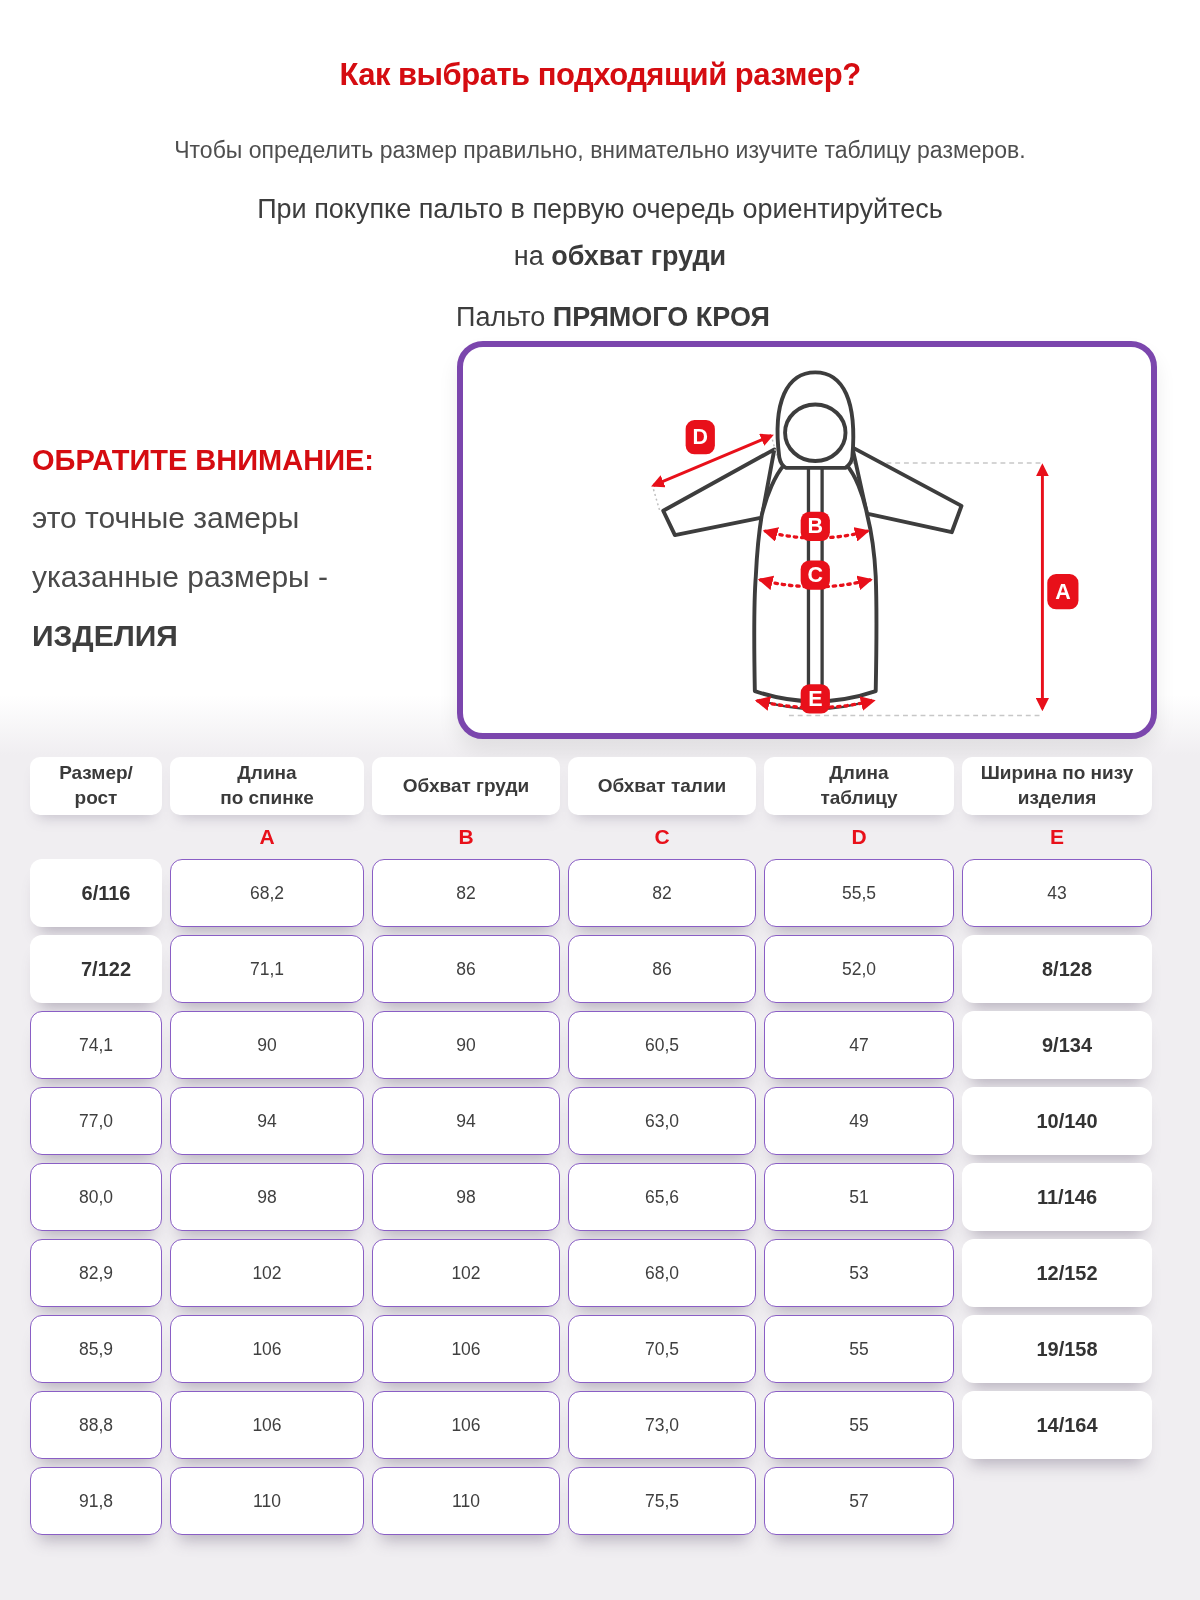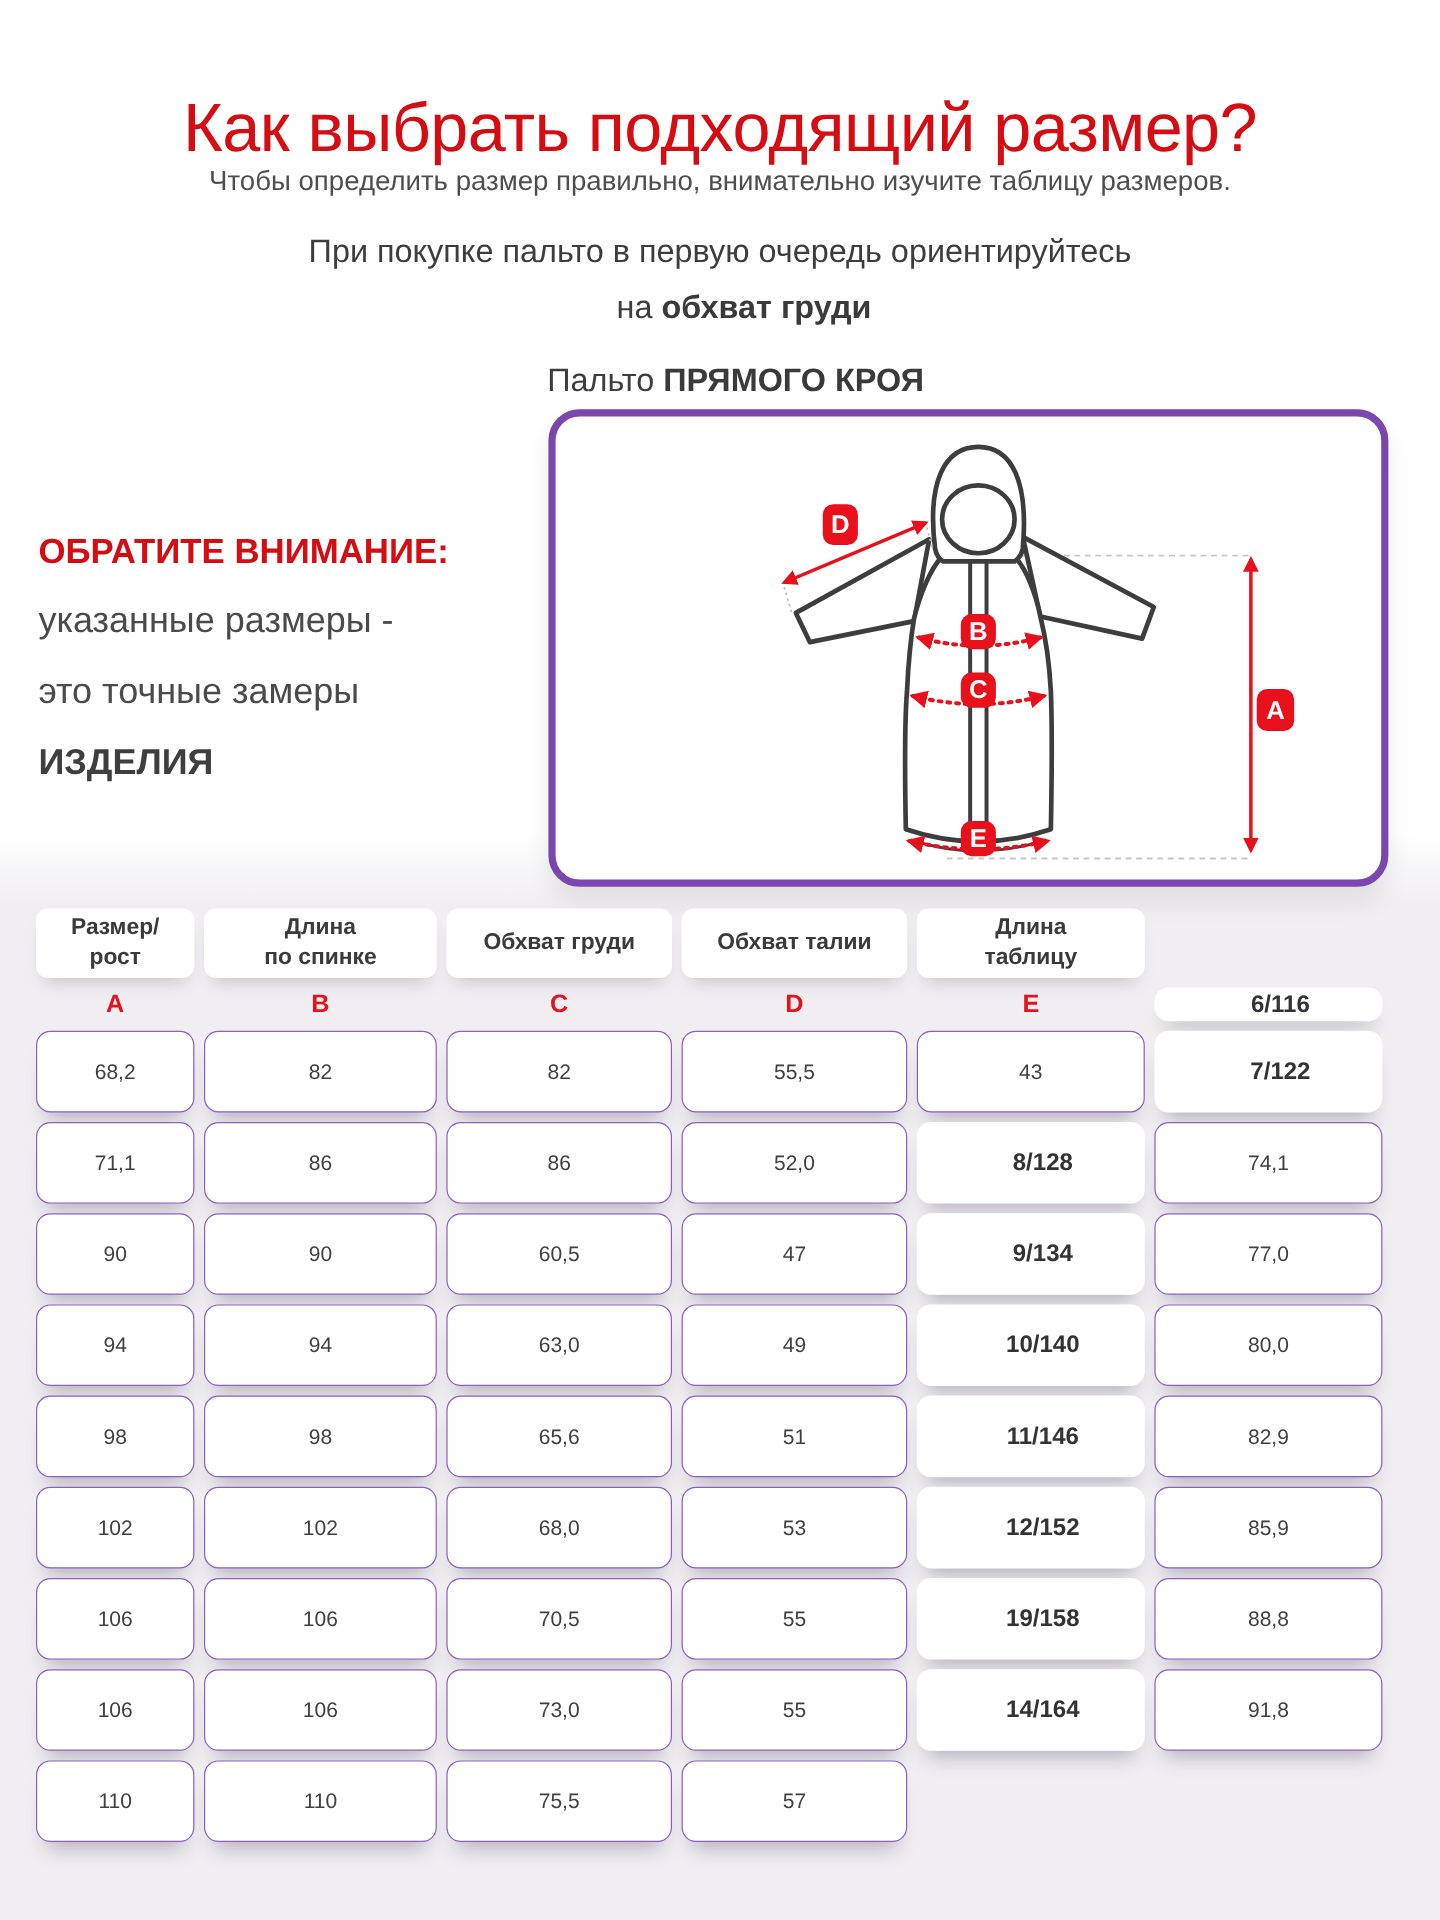--- a/index.html
+++ b/index.html
@@ -5,21 +5,21 @@
   html,body{margin:0;padding:0;}
   body{font-family:"Liberation Sans","DejaVu Sans",sans-serif;background:#fff;}
   .page{position:relative;width:1200px;height:1600px;background:#ffffff;overflow:hidden;}
 
   
   .lower-bg{position:absolute;left:0;top:695px;width:1200px;height:905px;z-index:0;
     background:linear-gradient(180deg, rgba(240,238,241,0) 0%, #f0eef1 60px, #f0eef1 100%);}
 
   
   .title{position:absolute;top:36px;left:0;width:100%;text-align:center;
-    font-size:57px;font-weight:normal;letter-spacing:-0.5px;color:#d50c11;z-index:1;}
+    font-size:31px;font-weight:bold;letter-spacing:-0.5px;color:#d50c11;z-index:1;}
   .subtitle{position:absolute;top:114px;left:0;width:100%;text-align:center;
     font-size:23px;color:#4e4e4e;z-index:1;}
   .guide1{position:absolute;top:167px;left:0;width:100%;text-align:center;
     font-size:27px;color:#3d3d3d;z-index:1;}
   .guide2{position:absolute;top:214px;left:0;width:100%;text-align:center;
     font-size:27px;color:#3d3d3d;z-index:1;padding-left:20px;}
   .coat-type{position:absolute;top:275px;left:0;width:100%;text-align:center;
     font-size:27px;color:#3d3d3d;z-index:1;margin-left:13px;}
   .guide2 b,.coat-type b{color:#3a3a3a;}
 
@@ -69,22 +69,22 @@
   <div class="lower-bg"></div>
 
   <h1 class="title">Как выбрать подходящий размер?</h1>
   <p class="subtitle">Чтобы определить размер правильно, внимательно изучите таблицу размеров.</p>
   <p class="guide1">При покупке пальто в первую очередь ориентируйтесь</p>
   <p class="guide2"><span>на </span><b>обхват груди</b></p>
   <p class="coat-type"><span>Пальто </span><b>ПРЯМОГО КРОЯ</b></p>
 
   <div class="note">
     <div class="note-h">ОБРАТИТЕ ВНИМАНИЕ:</div>
+    <div class="note-l">это точные замеры</div>
     <div class="note-l">указанные размеры -</div>
-    <div class="note-l">это точные замеры</div>
     <div class="note-l b">ИЗДЕЛИЯ</div>
   </div>
 
   <div class="diagram">
     <svg viewBox="0 0 697 396" preserveAspectRatio="xMidYMid meet">
       <defs>
         <marker id="ra" viewBox="0 0 10 10" refX="8" refY="5" markerWidth="4.5" markerHeight="4.5" orient="auto-start-reverse">
           <path d="M0 0 L10 5 L0 10 z" fill="#e8101a"></path>
         </marker>
       </defs>
@@ -154,20 +154,24 @@
         <span>Обхват груди</span>
         <span></span>
       </div>
     <div class="hcell">
         <span>Обхват талии</span>
         <span></span>
       </div>
     <div class="hcell">
         <span>Длина</span>
         <span>таблицу</span>
+      </div>
+    <div class="hcell">
+        <span>Ширина по низу</span>
+        <span>изделия</span>
       </div>
 
     <div class="lcell"></div>
     <div class="lcell">A</div>
     <div class="lcell">B</div>
     <div class="lcell">C</div>
     <div class="lcell">D</div>
     <div class="lcell">E</div>
 
     <div class="scell">6/116</div>

